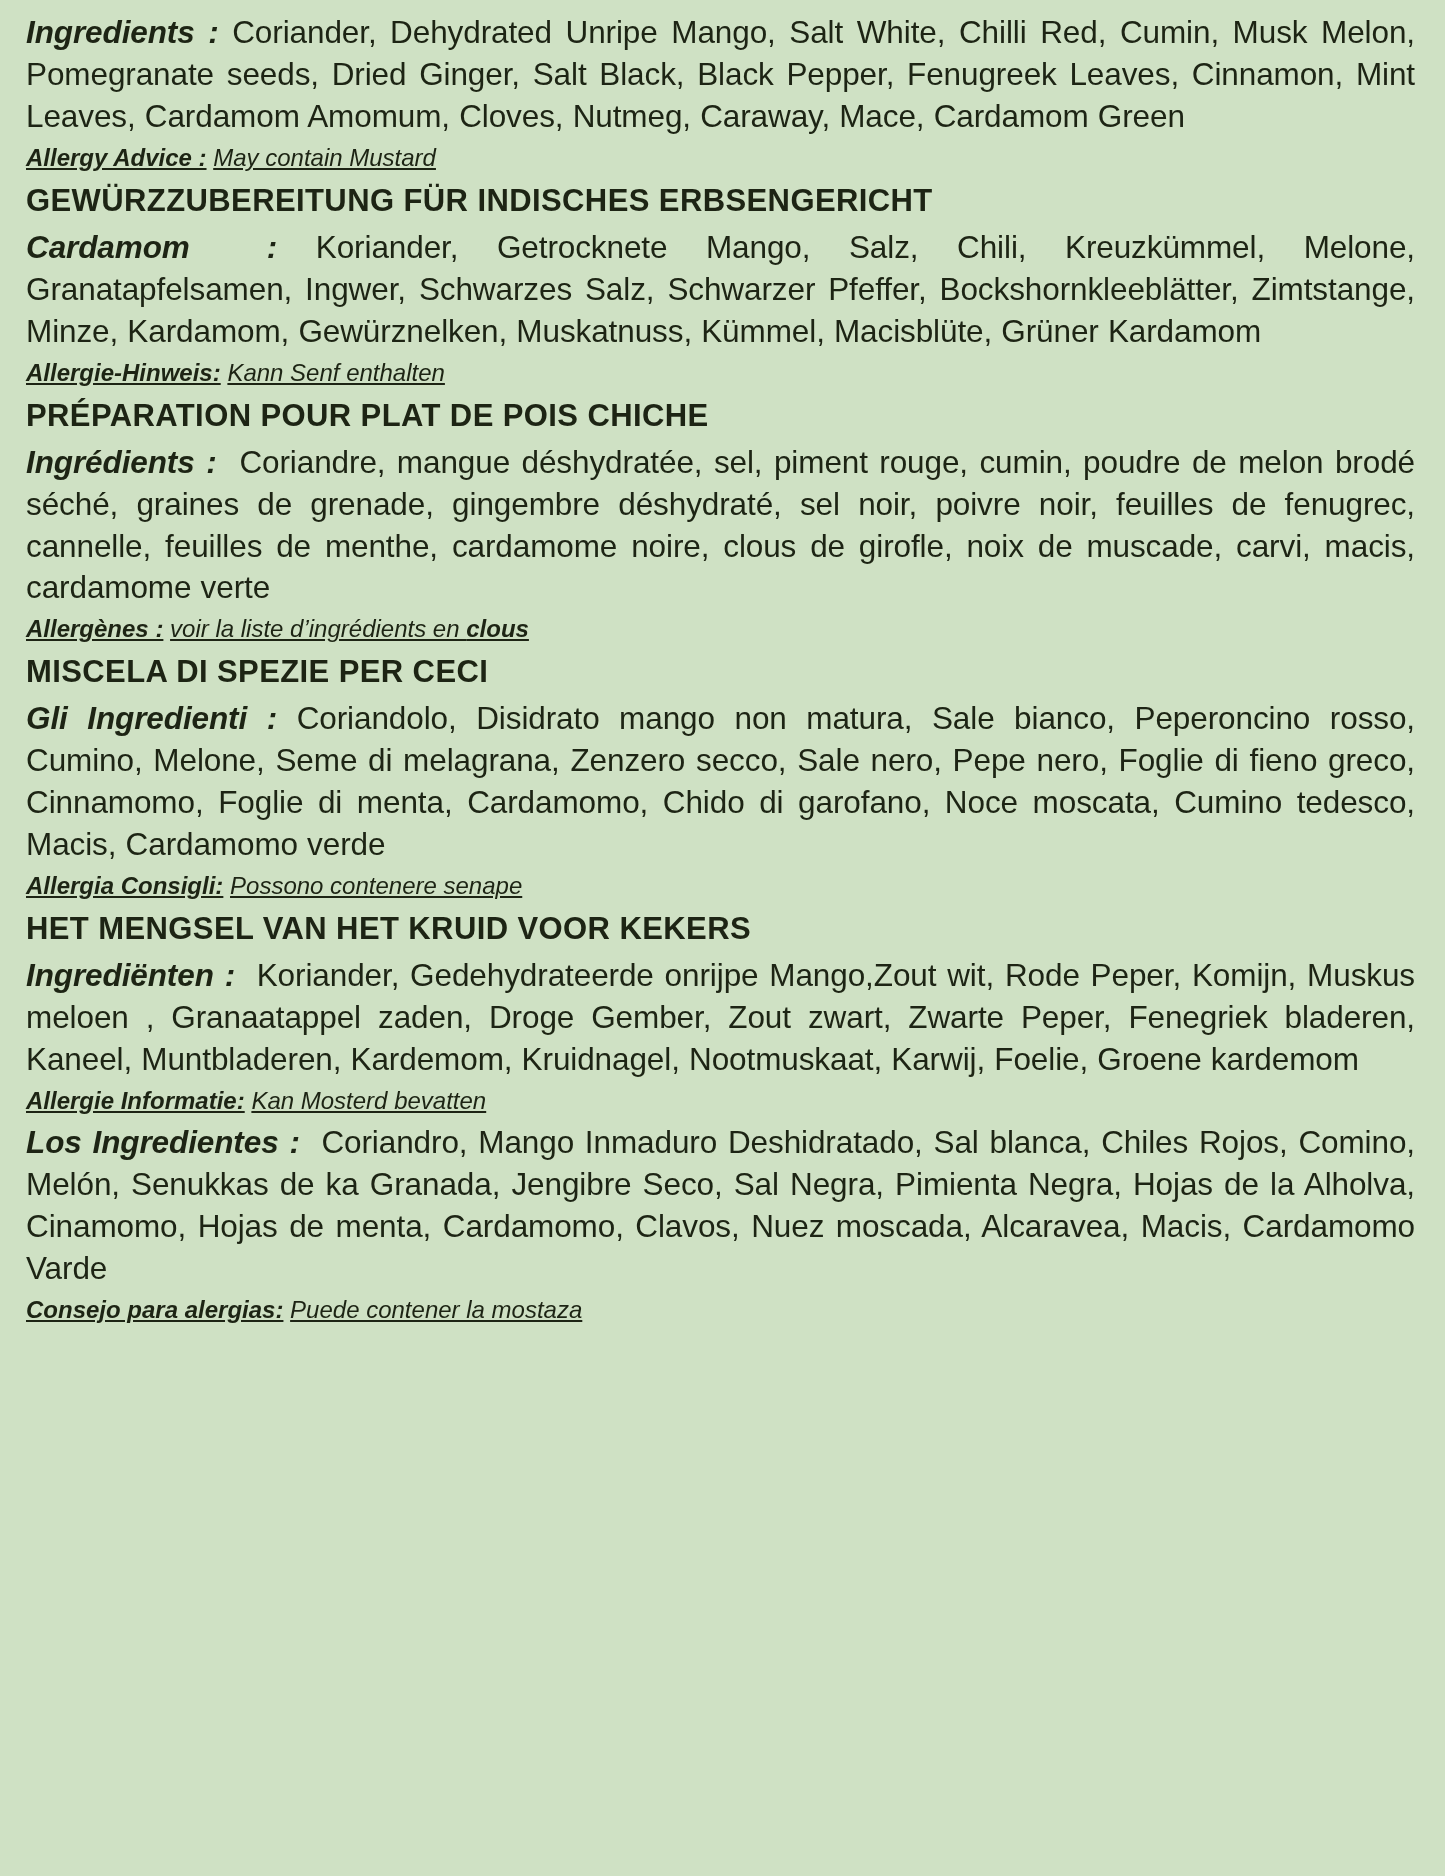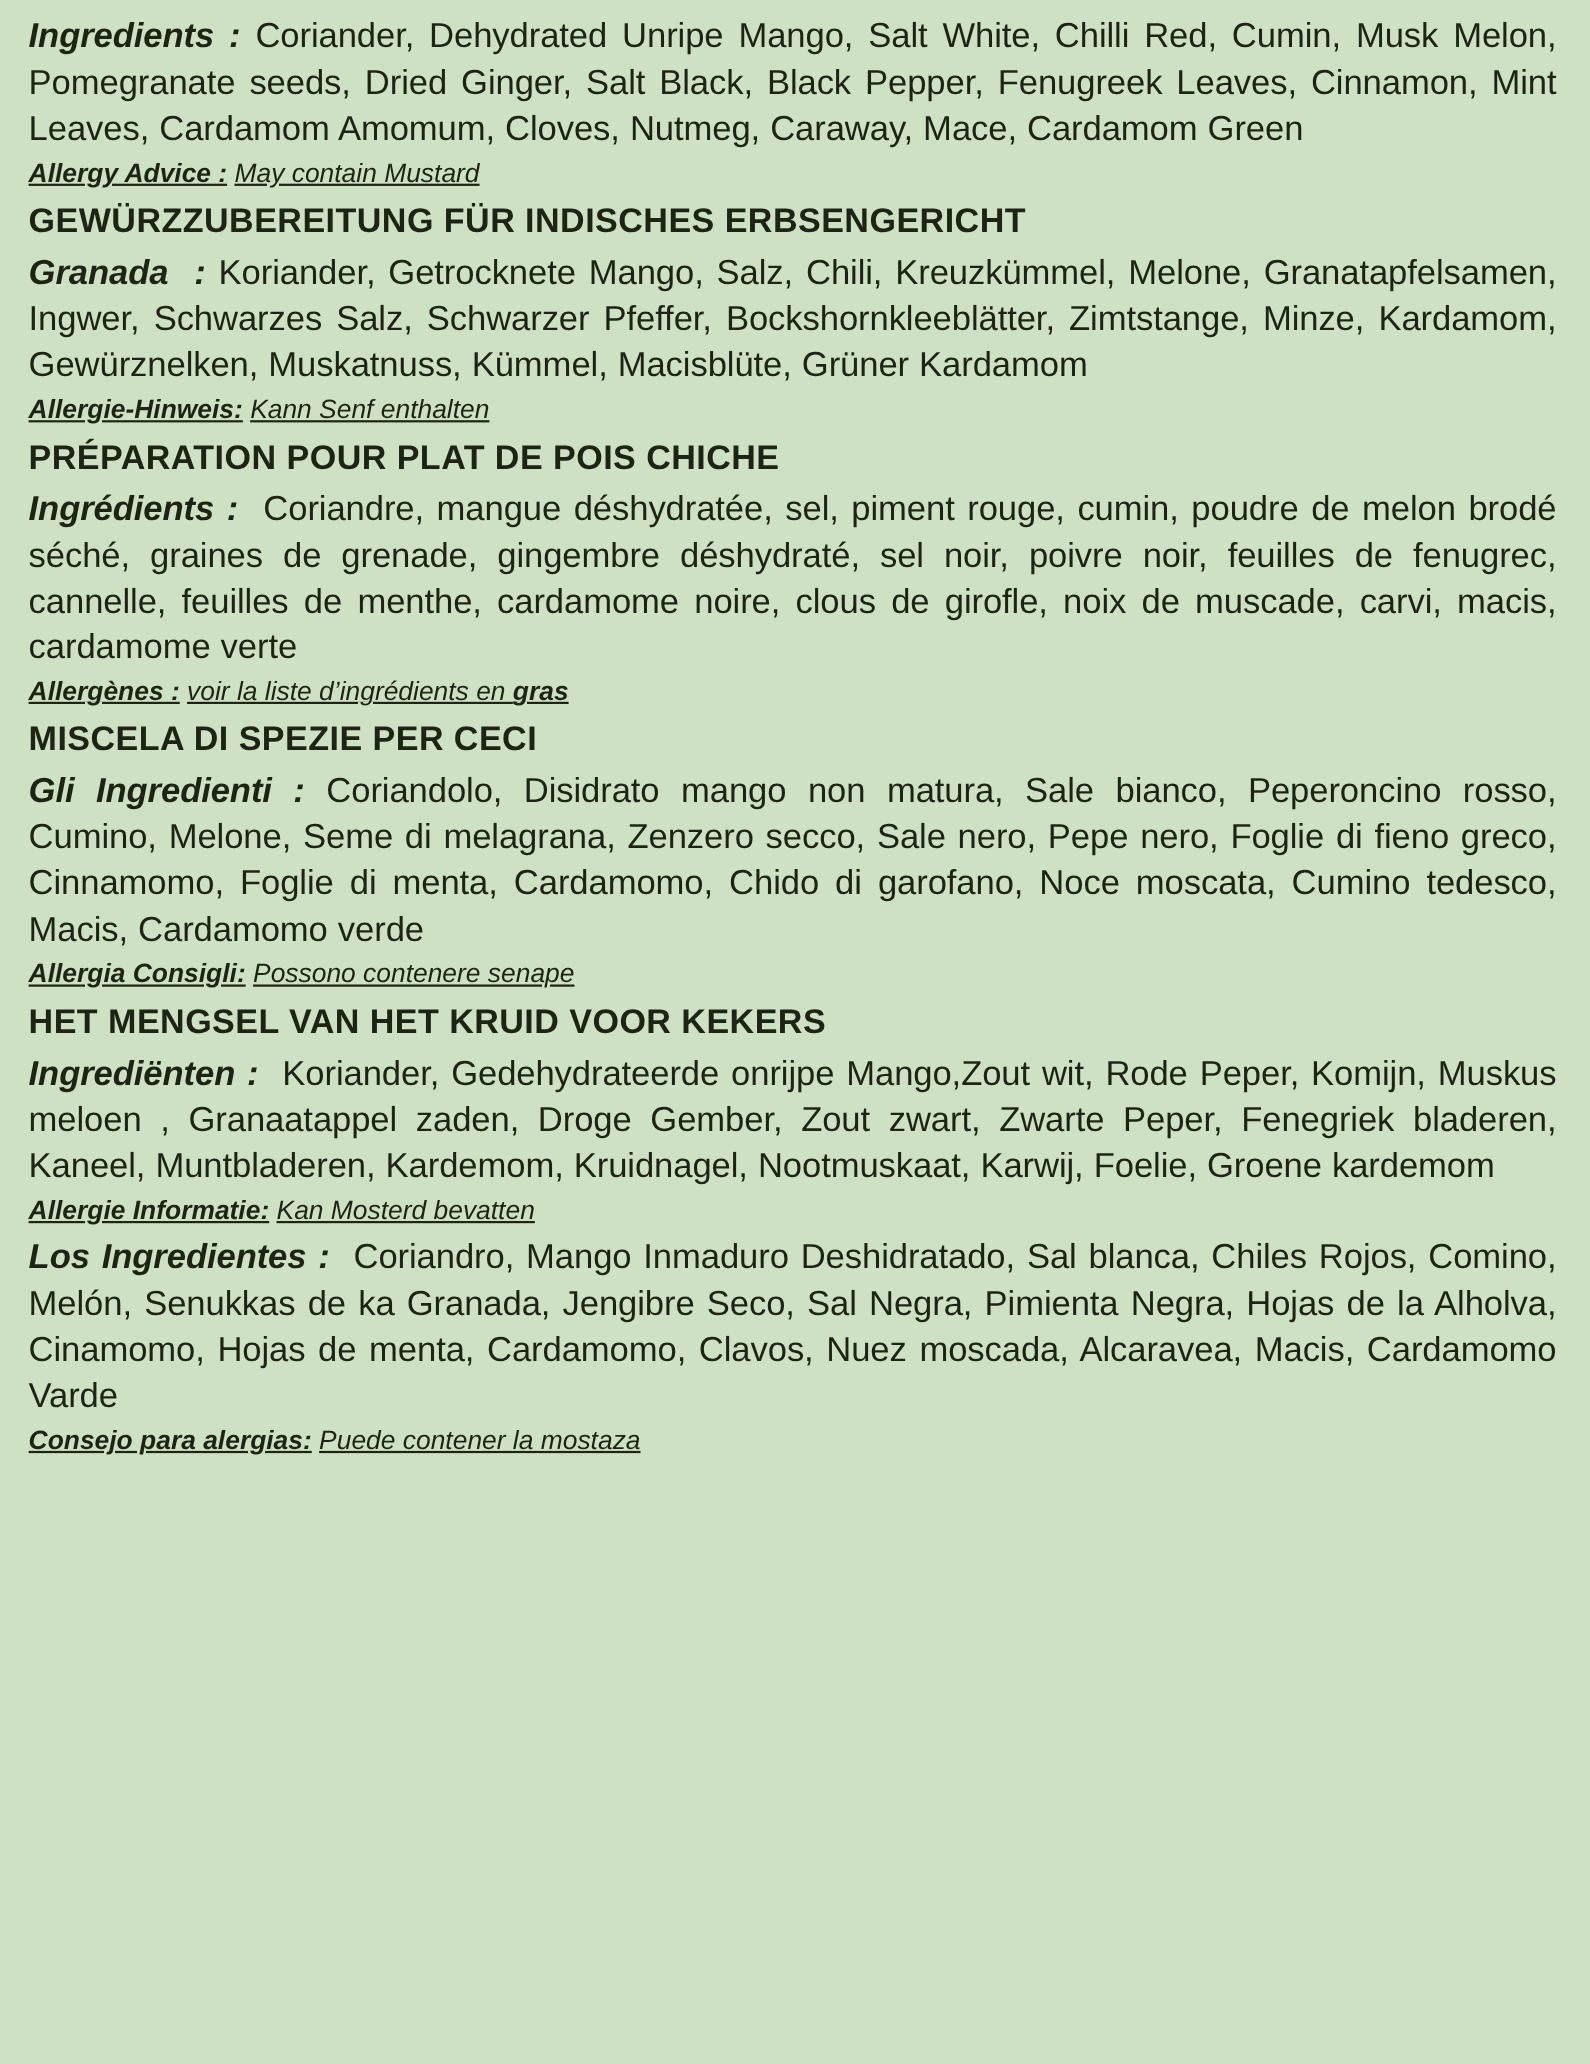--- a/index.html
+++ b/index.html
@@ -76,28 +76,28 @@
 
 <div class="label">
 
   <div class="block first-block">
     <p class="para justify"><span class="lead">Ingredients</span><span class="lead">&nbsp;</span><span class="lead">:</span> <span>Coriander, Dehydrated Unripe Mango, Salt White, Chilli Red, Cumin, Musk Melon, Pomegranate seeds, Dried Ginger, Salt Black, Black Pepper, Fenugreek Leaves, Cinnamon, Mint Leaves, Cardamom Amomum,    Cloves, Nutmeg, Caraway, Mace, Cardamom Green</span></p>
     <p class="allergy"><span class="alead">Allergy Advice :</span> <span class="atext">May contain Mustard</span></p>
   </div>
 
   <div class="block">
     <div class="heading">GEWÜRZZUBEREITUNG FÜR INDISCHES ERBSENGERICHT</div>
-    <p class="para justify"><span class="lead">Granada</span><span class="lead">&nbsp;&nbsp;</span><span class="lead">:</span> <span>Koriander, Getrocknete Mango, Salz, Chili, Kreuzkümmel, Melone, Granatapfelsamen, Ingwer, Schwarzes Salz, Schwarzer Pfeffer, Bockshornkleeblätter, Zimtstange, Minze, Kardamom, Gewürznelken, Muskatnuss, Kümmel, Macisblüte, Grüner Kardamom</span></p>
+    <p class="para justify"><span class="lead">Cardamom</span><span class="lead">&nbsp;&nbsp;</span><span class="lead">:</span> <span>Koriander, Getrocknete Mango, Salz, Chili, Kreuzkümmel, Melone, Granatapfelsamen, Ingwer, Schwarzes Salz, Schwarzer Pfeffer, Bockshornkleeblätter, Zimtstange, Minze, Kardamom, Gewürznelken, Muskatnuss, Kümmel, Macisblüte, Grüner Kardamom</span></p>
     <p class="allergy"><span class="alead">Allergie-Hinweis:</span> <span class="atext">Kann Senf enthalten</span></p>
   </div>
 
   <div class="block">
     <div class="heading">PRÉPARATION POUR PLAT DE POIS CHICHE</div>
     <p class="para justify"><span class="lead">Ingrédients</span><span class="lead">&nbsp;</span><span class="lead">:</span>&nbsp; <span>Coriandre, mangue déshydratée, sel, piment rouge, cumin, poudre de melon brodé séché, graines de grenade, gingembre déshydraté, sel noir, poivre noir, feuilles de fenugrec, cannelle, feuilles de menthe, cardamome noire, clous de girofle, noix de muscade, carvi, macis, cardamome verte</span></p>
-    <p class="allergy"><span class="alead">Allergènes :</span> <span class="atext"><span>voir la liste d’ingrédients en </span><b>gras</b></span></p>
+    <p class="allergy"><span class="alead">Allergènes :</span> <span class="atext"><span>voir la liste d’ingrédients en </span><b>clous</b></span></p>
   </div>
 
   <div class="block">
     <div class="heading">MISCELA DI SPEZIE PER CECI</div>
     <p class="para justify"><span class="lead">Gli Ingredienti</span><span class="lead">&nbsp;</span><span class="lead">:</span> <span>Coriandolo, Disidrato mango non matura, Sale bianco, Peperoncino rosso, Cumino, Melone, Seme di melagrana, Zenzero secco, Sale nero, Pepe nero, Foglie di fieno greco, Cinnamomo, Foglie di menta, Cardamomo, Chido di garofano, Noce moscata, Cumino tedesco, Macis, Cardamomo verde</span></p>
     <p class="allergy"><span class="alead">Allergia Consigli:</span> <span class="atext">Possono contenere senape</span></p>
   </div>
 
   <div class="block">
     <div class="heading">HET MENGSEL VAN HET KRUID VOOR KEKERS</div>

